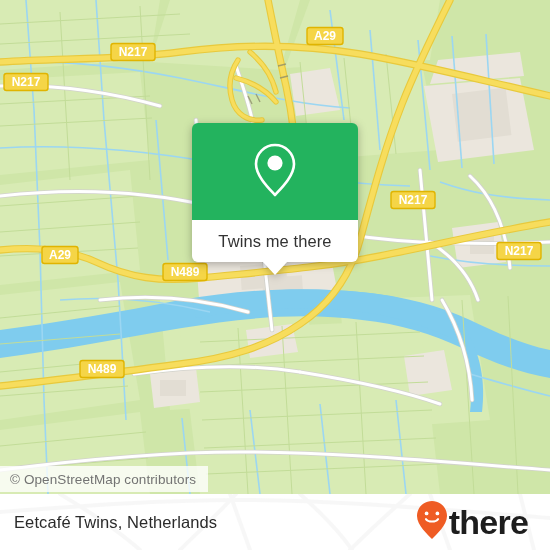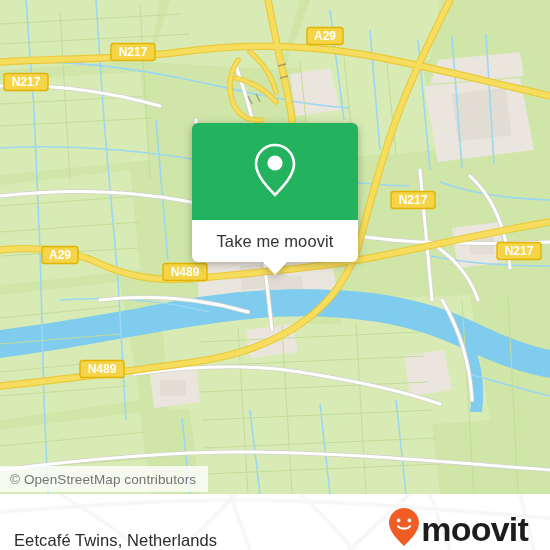--- a/index.html
+++ b/index.html
@@ -91,21 +91,21 @@
 
   
   #footer {
     position: absolute;
     left: 0;
     top: 494px;
     width: 550px;
     height: 56px;
     background: #ffffff;
     display: flex;
-    align-items: flex-end;
+    align-items: center;
     justify-content: space-between;
     padding: 0 22px 0 14px;
     box-sizing: border-box;
     overflow: hidden;
     z-index: 5;
   }
   #footer-watermark {
     position: absolute;
     left: 0; top: -494px;
     width: 550px; height: 550px;
@@ -361,21 +361,21 @@
   <div id="callout">
     <div id="callout-top" style="background: rgb(35, 179, 94);">
       <span>
         <svg width="46" height="56" viewBox="0 0 46 56" xmlns="http://www.w3.org/2000/svg">
           <path d="M23 3 C12.5 3 4 11.5 4 22 C4 34 17 46.5 23 53 C29 46.5 42 34 42 22 C42 11.5 33.5 3 23 3 Z" fill="none" stroke="#ffffff" stroke-width="2.6" stroke-linejoin="round"></path>
           <circle cx="23" cy="21" r="7.6" fill="#ffffff"></circle>
         </svg>
       </span>
     </div>
     <div id="callout-bottom" style="background: rgb(255, 255, 255);">
-      <span id="callout-label">Take me moovit</span>
+      <span id="callout-label">Twins me there</span>
       <div id="callout-tail" style="border-top-color: rgb(255, 255, 255);"></div>
     </div>
   </div>
 
   <div id="footer">
     <svg id="footer-watermark" width="550" height="550" viewBox="0 0 550 550" xmlns="http://www.w3.org/2000/svg">
       <g stroke="#b9b9b9" stroke-width="4" fill="none" stroke-linecap="round">
         <path d="M0,512 C80,506 160,500 240,500 C330,500 420,508 550,518"></path>
         <path d="M60,494 C90,512 120,532 140,550"></path>
         <path d="M230,494 L250,550"></path>
@@ -391,17 +391,17 @@
 
     <div id="brand">
       <span>
         <svg width="30" height="38" viewBox="0 0 30 38" xmlns="http://www.w3.org/2000/svg">
           <path d="M15 0 C6.7 0 0 6.7 0 15 C0 24.6 11 33.6 15 38 C19 33.6 30 24.6 30 15 C30 6.7 23.3 0 15 0 Z" fill="#ef5c24"></path>
           <circle cx="9.6" cy="12.4" r="1.85" fill="#ffffff"></circle>
           <circle cx="20.4" cy="12.4" r="1.85" fill="#ffffff"></circle>
           <path d="M9 18.2 C11 21.3 19 21.3 21 18.2" fill="none" stroke="#ffffff" stroke-width="2.1" stroke-linecap="round"></path>
         </svg>
       </span>
-      <span id="brand-wordmark" style="color: rgb(29, 29, 29);">moovit</span>
+      <span id="brand-wordmark" style="color: rgb(29, 29, 29);">there</span>
     </div>
   </div>
 
 </div>
 
 </body></html>

